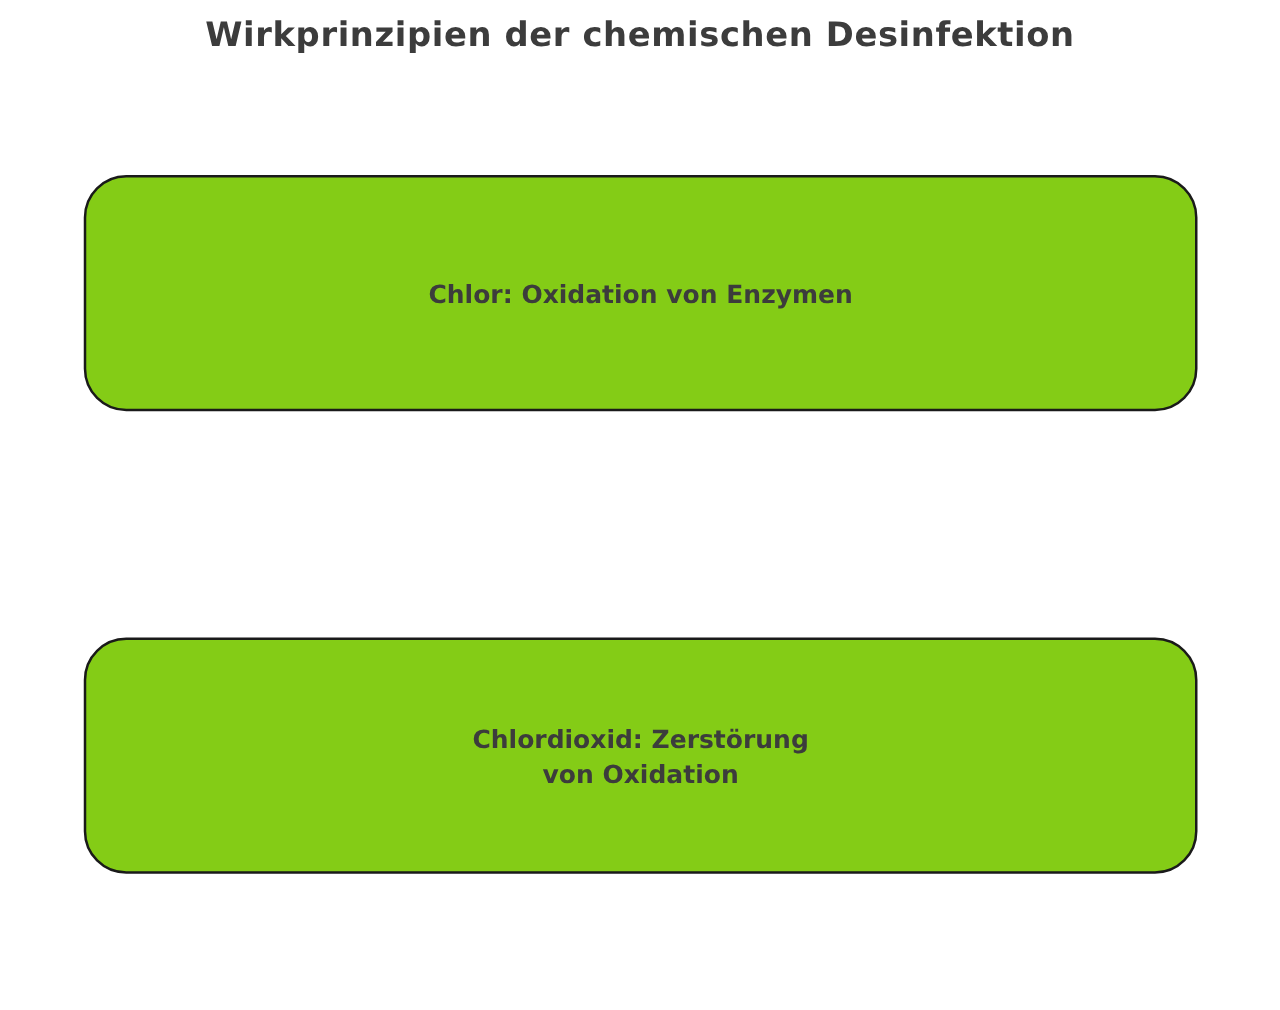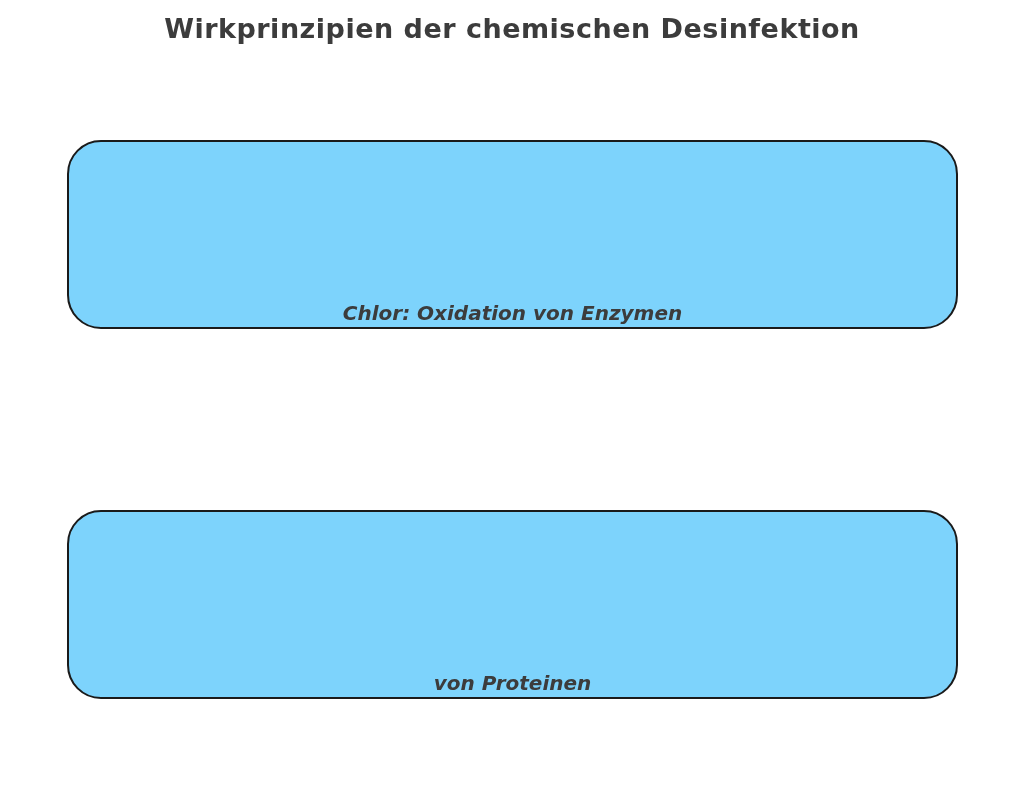--- a/index.html
+++ b/index.html
@@ -25,28 +25,27 @@
       font-size: 27px;
       font-weight: bold;
       color: #3c3c3c;
       letter-spacing: 0.5px;
     }
     .node {
       position: absolute;
       left: 67px;
       width: 891px;
       height: 189px;
-      background: #7dd3fc;
+      background: #84cc16;
       border: 2px solid #1a1a1a;
       border-radius: 34px;
       display: flex;
-      align-items: flex-end;
+      align-items: center;
       justify-content: center;
       text-align: center;
-      font-style: italic;
     }
     .node-text {
       font-size: 20px;
       font-weight: bold;
       color: #3c3c3c;
       line-height: 28px;
     }
     .node-line { display: block; }
     .node-1 { top: 140px; }
     .node-2 { top: 325px; }
@@ -61,17 +60,18 @@
 
   <div class="node node-1">
     <div class="node-text">
       <span class="node-line">Chlor: Oxidation von Enzymen</span>
     </div>
   </div>
 
 
   <div class="node node-3">
     <div class="node-text">
-      <span class="node-line">von Proteinen</span>
+      <span class="node-line">Chlordioxid: Zerstörung</span>
+      <span class="node-line">von Oxidation</span>
     </div>
   </div>
 
 </div>
 
 </body></html>

